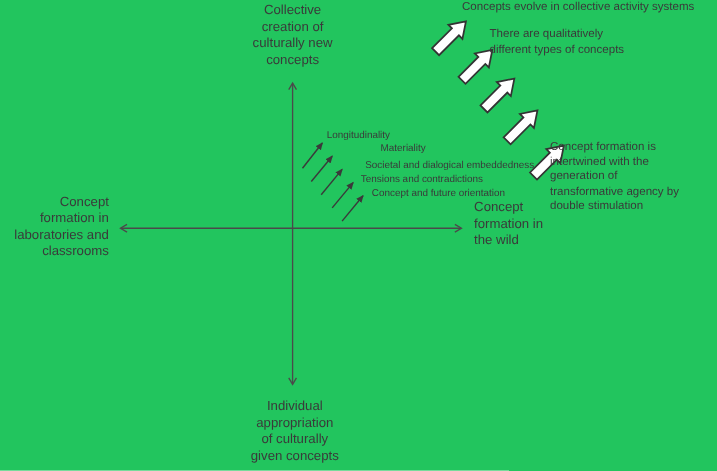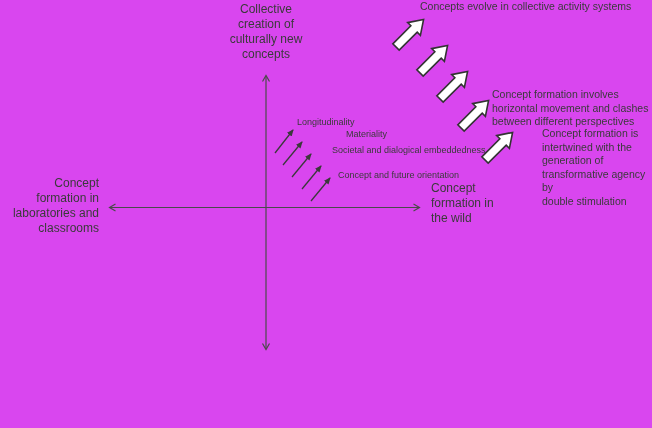--- a/index.html
+++ b/index.html
@@ -1,20 +1,20 @@
 <!DOCTYPE html>
 <html><head>
 <meta charset="utf-8">
 <style>
   html, body { margin: 0; padding: 0; background: #ffffff; }
   .stage {
     position: relative;
     width: 652px;
     height: 428px;
-    background: #d946ef;
+    background: #22c55e;
     overflow: hidden;
     font-family: "Liberation Sans", sans-serif;
     color: #3a3a3a;
   }
   .stage svg.canvas {
     position: absolute;
     left: 0; top: 0;
     width: 652px; height: 428px;
   }
   .lbl {
@@ -37,21 +37,21 @@
   .s1 { left: 308px; top: 128px; padding-left: 38px; }
   .s2 { left: 332px; top: 144px; }
   .s3 { left: 328px; top: 156px; }
   .s4 { left: 338px; top: 169px; }
 
   
   .b0 { left: 420px; top: 0px; text-align: center; }
   .b1 { left: 445px; top: 25px; }
   .b2 { left: 463px; top: 50px; }
   .b3 { left: 492px; top: 88px; }
-  .b4 { left: 542px; top: 127px; }
+  .b4 { left: 500px; top: 127px; }
 </style>
 </head>
 <body>
 
 <div class="stage">
 
   <svg class="canvas" viewBox="0 0 652 428" xmlns="http://www.w3.org/2000/svg">
     <defs>
       <marker id="vhead" markerWidth="10" markerHeight="10" refX="6.5" refY="4.5" orient="auto-start-reverse" markerUnits="userSpaceOnUse">
         <path d="M1,1 L7,4.5 L1,8" fill="none" stroke="#4a4a4a" stroke-width="1.2"></path>
@@ -78,36 +78,40 @@
       <path d="M0,-4.5 L25.5,-4.5 L25.5,-9 L39,0 L25.5,9 L25.5,4.5 L0,4.5 Z" transform="translate(440,99) rotate(-45)"></path>
       <path d="M0,-4.5 L25.5,-4.5 L25.5,-9 L39,0 L25.5,9 L25.5,4.5 L0,4.5 Z" transform="translate(461,128) rotate(-45)"></path>
       <path d="M0,-4.5 L25.5,-4.5 L25.5,-9 L39,0 L25.5,9 L25.5,4.5 L0,4.5 Z" transform="translate(485,160) rotate(-45)"></path>
     </g>
   </svg>
 
   <div class="lbl axis-lbl axis-top">Collective
 creation of
 culturally new
 concepts</div>
+  <div class="lbl axis-lbl axis-bottom">Individual
+appropriation
+of culturally
+given concepts</div>
   <div class="lbl axis-lbl axis-left">Concept
 formation in
 laboratories and
 classrooms</div>
   <div class="lbl axis-lbl axis-right">Concept
 formation in
 the wild</div>
 
   <div class="lbl small-lbl s0">Longitudinality</div>
   <div class="lbl small-lbl s1">Materiality</div>
   <div class="lbl small-lbl s2">Societal and dialogical embeddedness</div>
+  <div class="lbl small-lbl s3">Tensions and contradictions</div>
   <div class="lbl small-lbl s4">Concept and future orientation</div>
 
   <div class="lbl big-lbl b0">Concepts evolve in collective activity systems</div>
-  <div class="lbl big-lbl b3">Concept formation involves
-horizontal movement and clashes
-between different perspectives</div>
+  <div class="lbl big-lbl b1">There are qualitatively
+different types of concepts</div>
   <div class="lbl big-lbl b4">Concept formation is
 intertwined with the
 generation of
 transformative agency by
 double stimulation</div>
 
 </div>
 
 </body></html>

